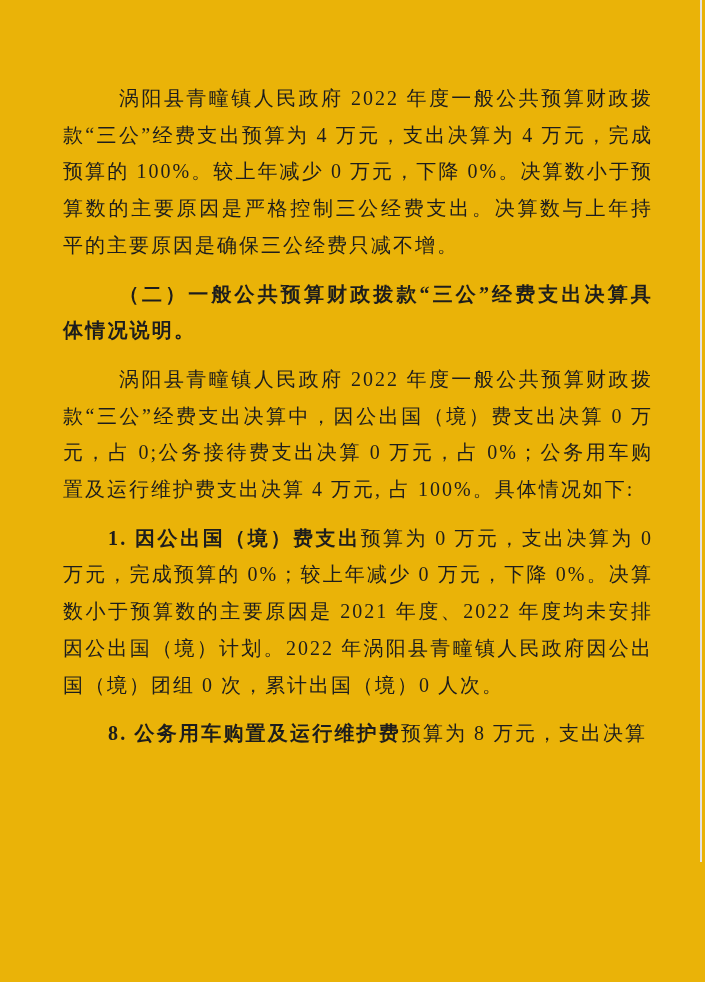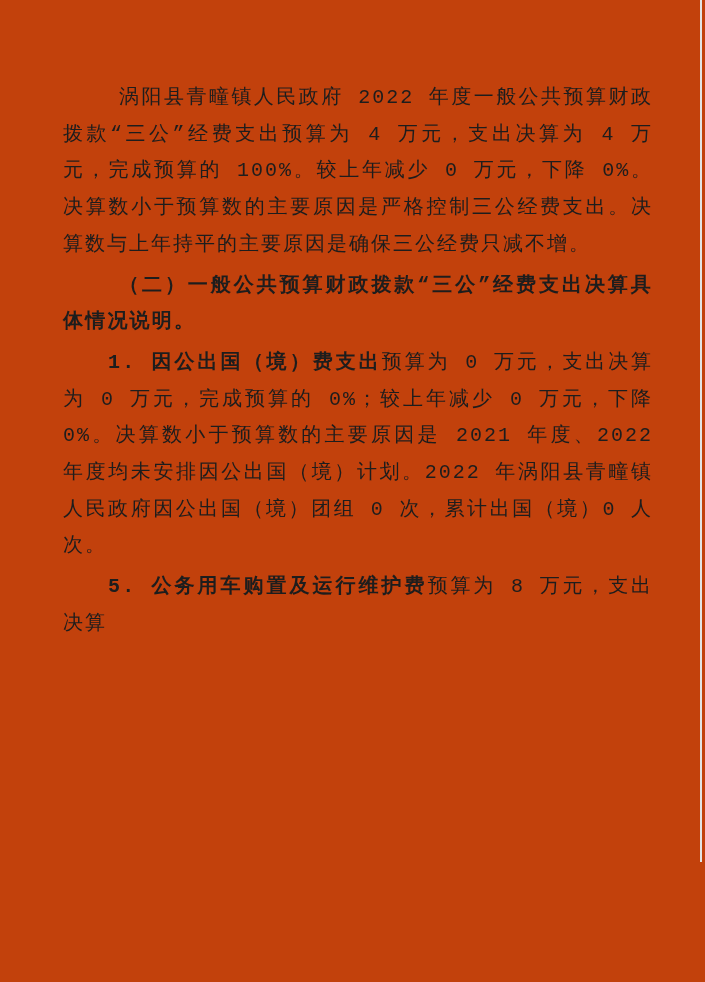--- a/index.html
+++ b/index.html
@@ -10,22 +10,21 @@
     width: 705px;
     height: 982px;
     background: #ffffff;
     position: relative;
     overflow: hidden;
     font-family: "Liberation Serif", "DejaVu Serif", serif;
   }
   .page {
     position: absolute;
     inset: 0;
-    background: #c2410c;
-    font-family: Liberation Mono, monospace;
+    background: #eab308;
   }
   .page-edge-line {
     position: absolute;
     top: 0;
     bottom: 120px;
     right: 3px;
     width: 2px;
     background: #e3e3e3;
   }
   .document-body {
@@ -38,34 +37,35 @@
   .para {
     margin: 0;
     font-size: 20px;
     line-height: 36.7px;
     letter-spacing: 2px;
     text-align: justify;
     text-indent: 56px;
     word-break: break-all;
   }
   .para + .para {
-    margin-top: 4px;
+    margin-top: 12px;
   }
   .para.item {
     text-indent: 45px;
   }
   .seg.bold {
     font-weight: 700;
     letter-spacing: 2.2px;
   }
 </style>
 </head>
 <body style="background: rgb(255, 255, 255);">
 
 <div class="page">
   <div class="document-body" style="color: rgb(29, 29, 29);">
       <p class="para body"><span class="seg">涡阳县青疃镇人民政府 2022 年度一般公共预算财政拨款“三公”经费支出预算为 4 万元，支出决算为 4 万元，完成预算的 100%。较上年减少 0 万元，下降 0%。决算数小于预算数的主要原因是严格控制三公经费支出。决算数与上年持平的主要原因是确保三公经费只减不增。</span></p>
       <p class="para heading"><span class="seg bold">（二）一般公共预算财政拨款“三公”经费支出决算具体情况说明。</span></p>
+      <p class="para body"><span class="seg">涡阳县青疃镇人民政府 2022 年度一般公共预算财政拨款“三公”经费支出决算中，因公出国（境）费支出决算 0 万元，占 0;公务接待费支出决算 0 万元，占 0%；公务用车购置及运行维护费支出决算 4 万元, 占 100%。具体情况如下:</span></p>
       <p class="para item"><span class="seg bold">1. 因公出国（境）费支出</span><span class="seg">预算为 0 万元，支出决算为 0 万元，完成预算的 0%；较上年减少 0 万元，下降 0%。决算数小于预算数的主要原因是 2021 年度、2022 年度均未安排因公出国（境）计划。2022 年涡阳县青疃镇人民政府因公出国（境）团组 0 次，累计出国（境）0 人次。</span></p>
-      <p class="para item"><span class="seg bold">5. 公务用车购置及运行维护费</span><span class="seg">预算为 8 万元，支出决算</span></p>
+      <p class="para item"><span class="seg bold">8. 公务用车购置及运行维护费</span><span class="seg">预算为 8 万元，支出决算</span></p>
     </div>
   <div class="page-edge-line" style="background: rgb(227, 227, 227);"></div>
 </div>
 
 </body></html>

